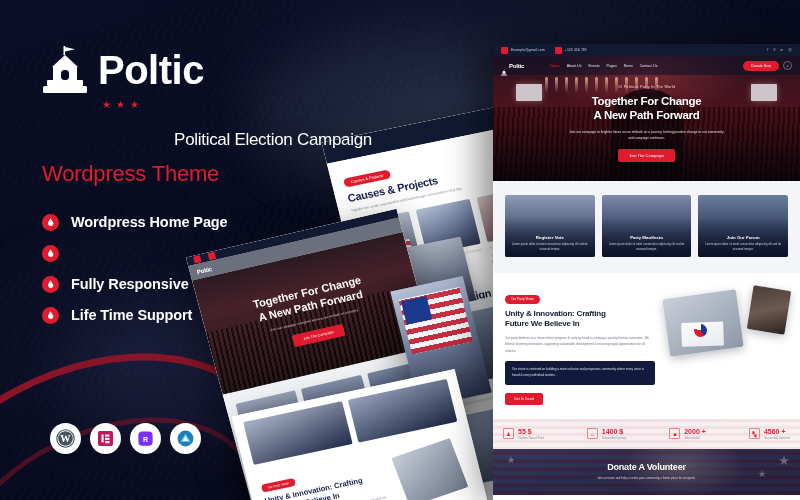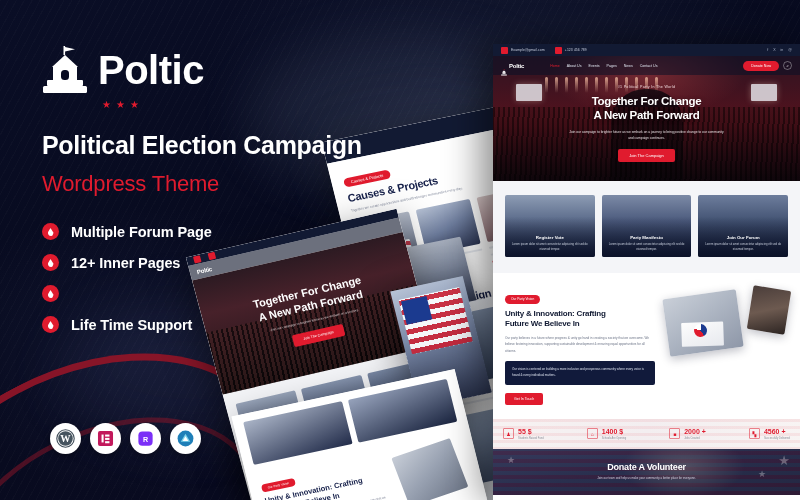--- a/index.html
+++ b/index.html
@@ -62,22 +62,22 @@
   .left { position: absolute; left: 42px; top: 46px; width: 330px; z-index: 20; }
   .logo-row { display: flex; align-items: center; gap: 10px; }
   .logo-mark { width: 46px; height: 48px; position: relative; flex: none; }
   .logo-text {
     font-size: 40px; font-weight: 700; color: #ffffff;
     letter-spacing: -0.5px; line-height: 1;
   }
   .stars { display: flex; gap: 5px; margin: 6px 0 0 60px; }
   .star { color: #e01b2e; font-size: 10px; line-height: 1; }
   .headline {
-    margin-top: 20px; font-size: 25px; font-weight: 700;
-    color: #ffffff; letter-spacing: -0.3px; line-height: 1.2;
+    margin-top: 20px; font-size: 17px; font-weight: 400;
+    color: #ffffff; letter-spacing: -0.3px; line-height: 1.2; text-align: right;
   }
   .subhead {
     margin-top: 11px; font-size: 22px; font-weight: 400;
     color: #e01b2e; letter-spacing: -0.2px; line-height: 1.2;
   }
   .features { margin-top: 26px; display: flex; flex-direction: column; gap: 14px; }
   .feature { display: flex; align-items: center; gap: 12px; }
   .f-bullet {
     width: 17px; height: 17px; border-radius: 50%;
     background: #e01b2e; flex: none;
@@ -449,32 +449,32 @@
     </div>
 
     <div class="headline">Political Election Campaign</div>
     <div class="subhead">Wordpress Theme</div>
 
     <div class="features">
       <div class="feature">
         <span class="f-bullet">
             <span></span>
           </span>
-        <span class="f-label">Multiple Forum Page</span>
+        <span class="f-label">Wordpress Home Page</span>
       </div>
       <div class="feature">
         <span class="f-bullet">
             <span></span>
           </span>
-        <span class="f-label">12+ Inner Pages</span>
       </div>
       <div class="feature">
         <span class="f-bullet">
             <span></span>
           </span>
+        <span class="f-label">Fully Responsive</span>
       </div>
       <div class="feature">
         <span class="f-bullet">
             <span></span>
           </span>
         <span class="f-label">Life Time Support</span>
       </div>
     </div>
   </div>
 

